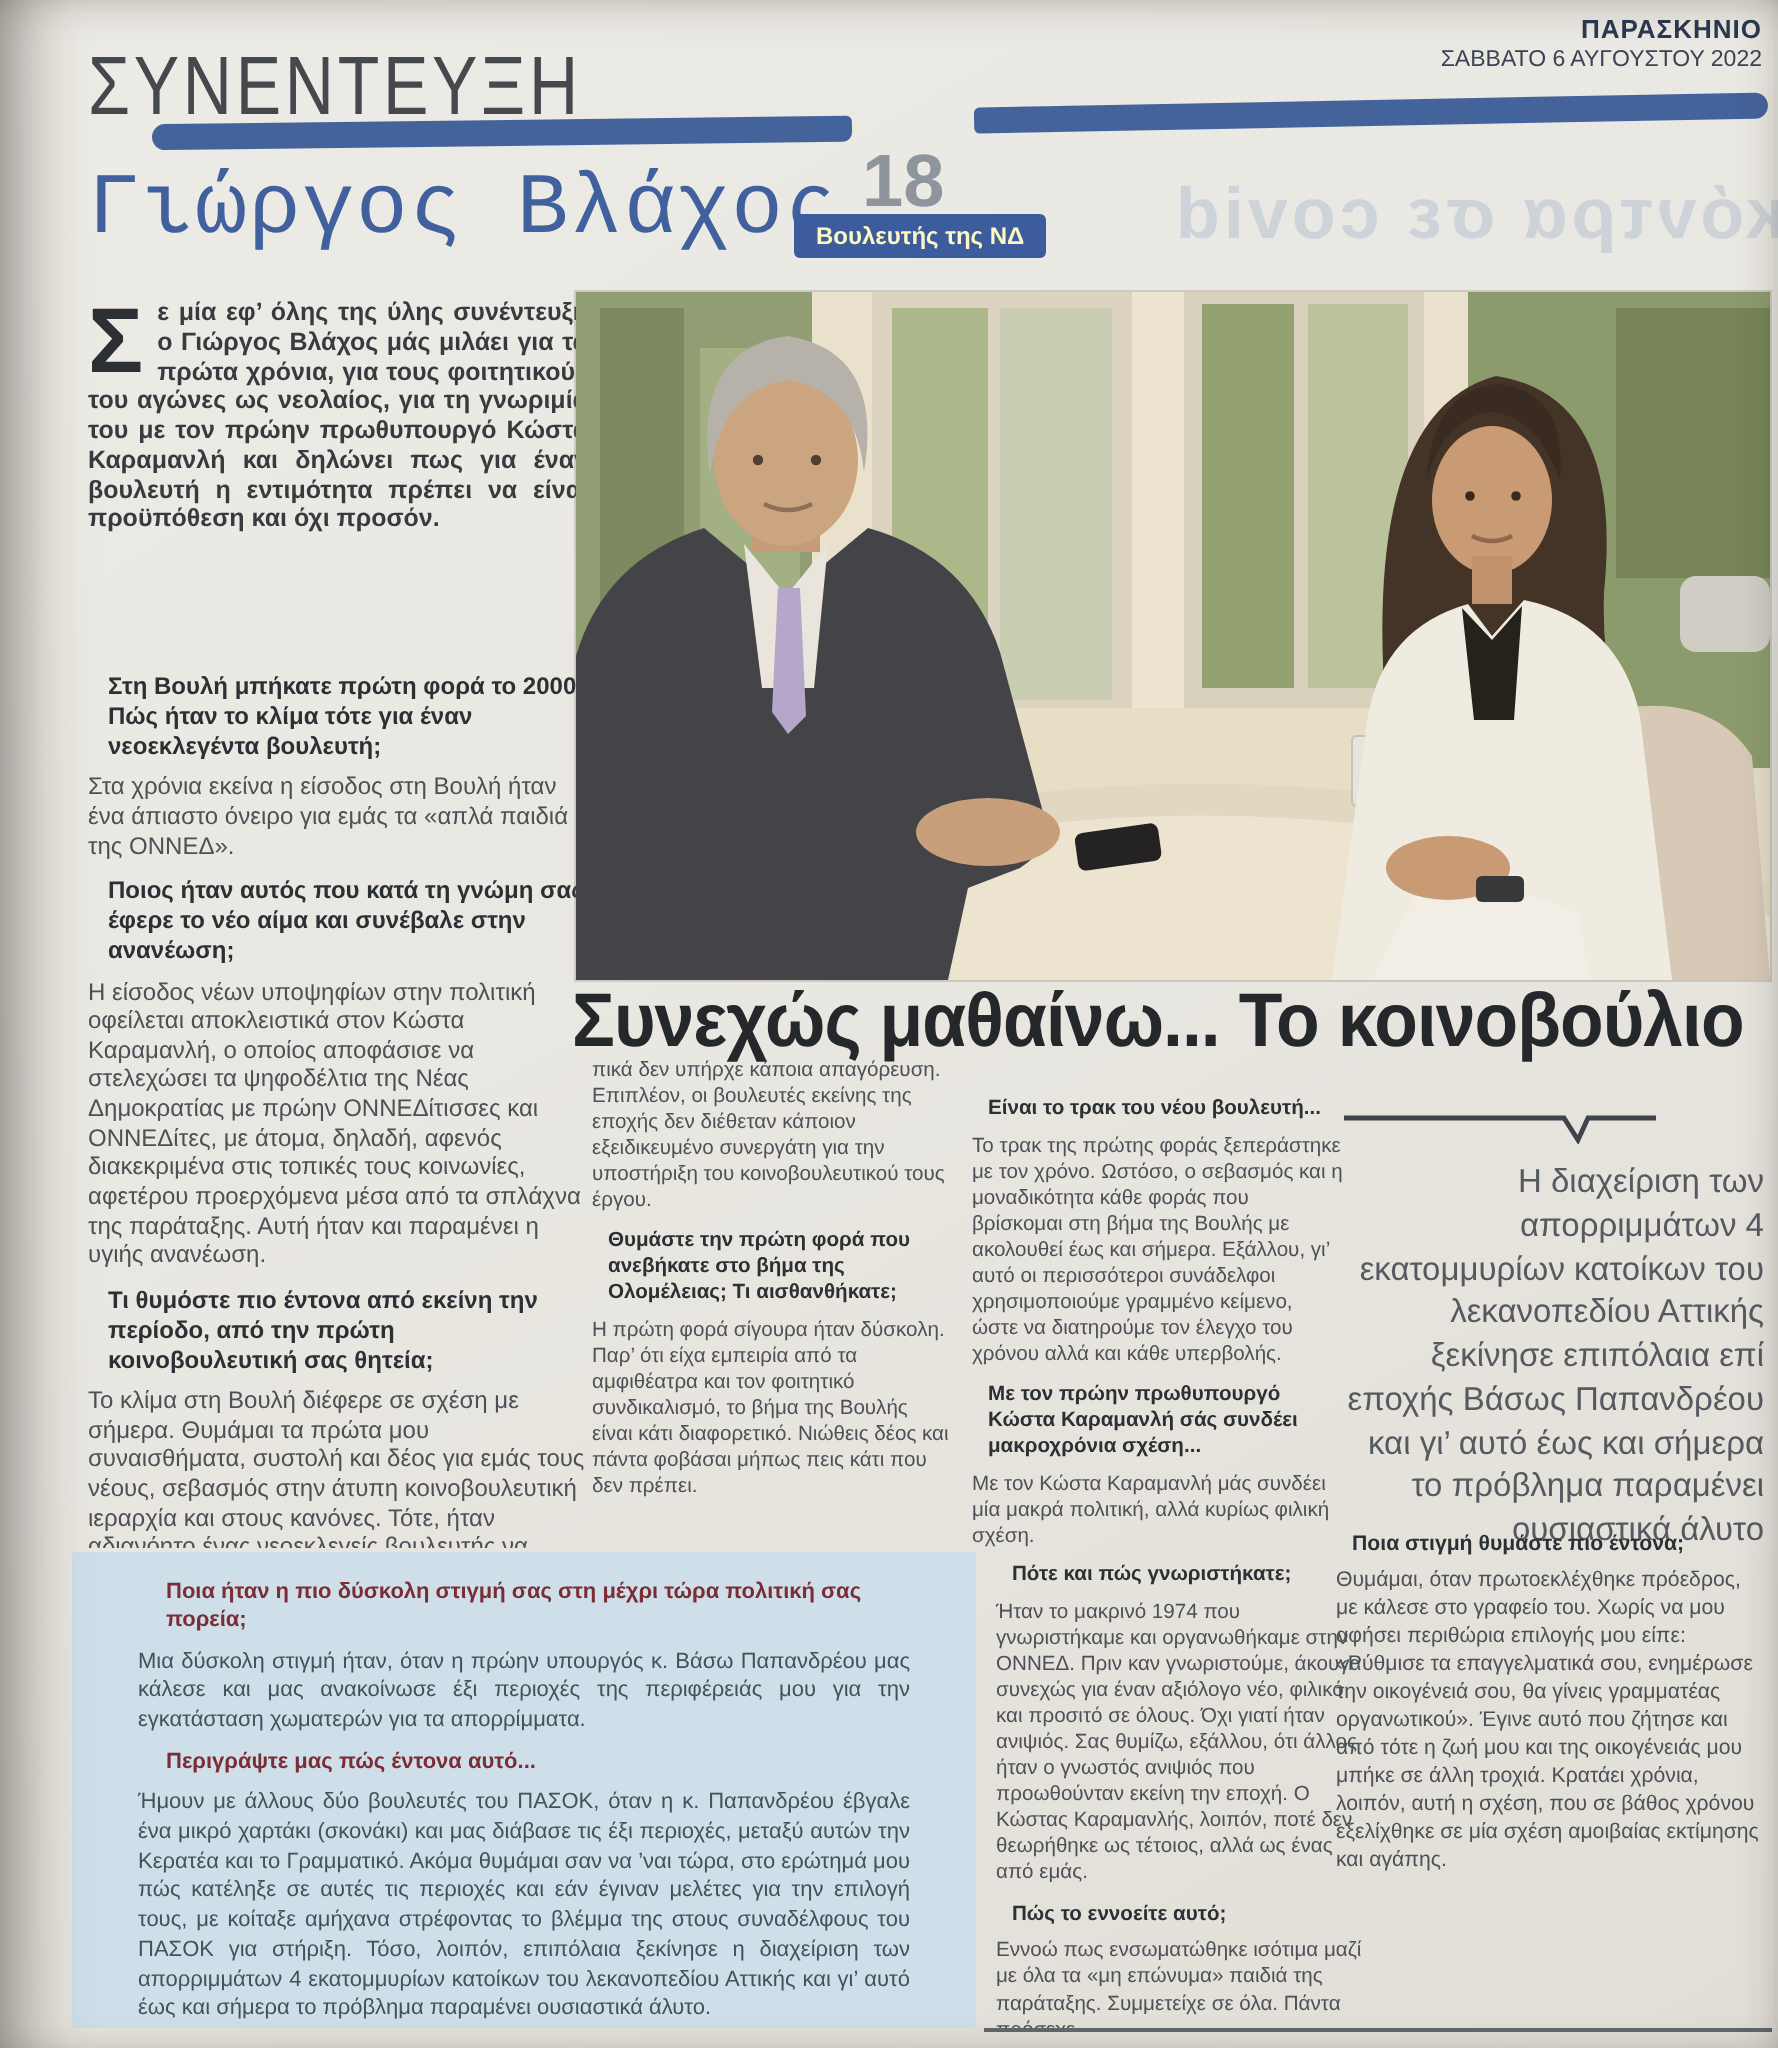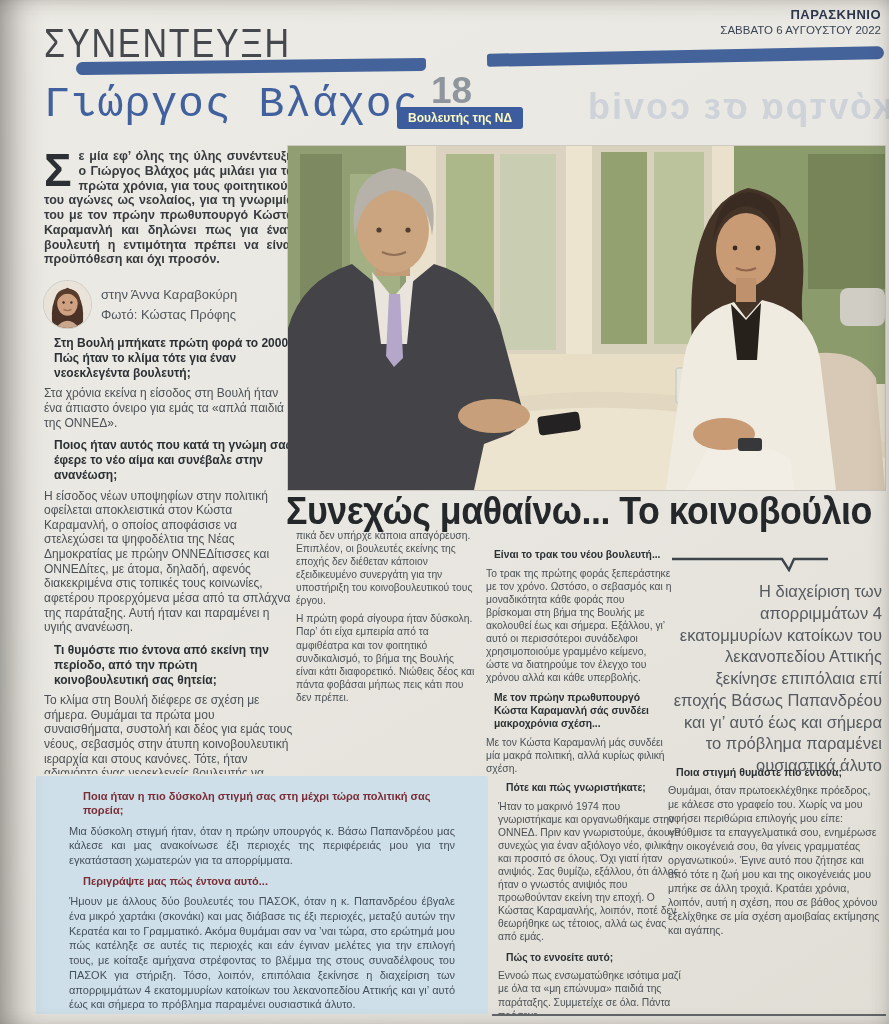--- a/index.html
+++ b/index.html
@@ -88,38 +88,20 @@
     <div class="masthead-name">ΠΑΡΑΣΚΗΝΙΟ</div>
     <div class="masthead-date">ΣΑΒΒΑΤΟ 6 ΑΥΓΟΥΣΤΟΥ 2022</div>
   </div>
   <div class="ghost">κόντρα σε covid</div>
 
   <h1 class="article-name">Γιώργος Βλάχος</h1>
   <span class="badge">Βουλευτής της ΝΔ</span>
 
   <div class="lead"><span class="dropcap">Σ</span><span>ε μία εφ’ όλης της ύλης συνέντευξη ο Γιώργος Βλάχος μάς μιλάει για τα πρώτα χρόνια, για τους φοιτητικούς του αγώνες ως νεολαίος, για τη γνωριμία του με τον πρώην πρωθυπουργό Κώστα Καραμανλή και δηλώνει πως για έναν βουλευτή η εντιμότητα πρέπει να είναι προϋπόθεση και όχι προσόν.</span></div>
 
-  <div class="byline">
-    <span class="avatar">
-      <svg viewBox="0 0 48 48" width="47" height="47">
-        <rect width="48" height="48" fill="#e9e3da"></rect>
-        <path d="M9,48 Q4,14 24,7 Q44,14 39,48 Z" fill="#4b3226"></path>
-        <ellipse cx="24" cy="23" rx="10.5" ry="12.5" fill="#cfa183"></ellipse>
-        <path d="M12,48 Q24,33 36,48 Z" fill="#c9a58c"></path>
-        <path d="M11,27 Q9,9 24,8 Q39,9 37,27 Q33,13 24,13 Q15,13 11,27 Z" fill="#573b2b"></path>
-        <circle cx="20" cy="22" r="1.2" fill="#3a2a1e"></circle>
-          <circle cx="28" cy="22" r="1.2" fill="#3a2a1e"></circle>
-        <path d="M20,29 Q24,31.5 28,29" stroke="#9c6f56" stroke-width="1.3" fill="none"></path>
-      </svg>
-    </span>
-    <span class="byline-text">
-      <span>στην Άννα Καραβοκύρη</span><br>
-      <span>Φωτό: Κώστας Πρόφης</span>
-    </span>
-  </div>
 
   <div class="col col1">
     <p class="q first">Στη Βουλή μπήκατε πρώτη φορά το 2000. Πώς ήταν το κλίμα τότε για έναν νεοεκλεγέντα βουλευτή;</p>
     <p class="a">Στα χρόνια εκείνα η είσοδος στη Βουλή ήταν ένα άπιαστο όνειρο για εμάς τα «απλά παιδιά της ΟΝΝΕΔ».</p>
     <p class="q">Ποιος ήταν αυτός που κατά τη γνώμη σας έφερε το νέο αίμα και συνέβαλε στην ανανέωση;</p>
     <p class="a">Η είσοδος νέων υποψηφίων στην πολιτική οφείλεται αποκλειστικά στον Κώστα Καραμανλή, ο οποίος αποφάσισε να στελεχώσει τα ψηφοδέλτια της Νέας Δημοκρατίας με πρώην ΟΝΝΕΔίτισσες και ΟΝΝΕΔίτες, με άτομα, δηλαδή, αφενός διακεκριμένα στις τοπικές τους κοινωνίες, αφετέρου προερχόμενα μέσα από τα σπλάχνα της παράταξης. Αυτή ήταν και παραμένει η υγιής ανανέωση.</p>
     <p class="q">Τι θυμόστε πιο έντονα από εκείνη την περίοδο, από την πρώτη κοινοβουλευτική σας θητεία;</p>
     <p class="a">Το κλίμα στη Βουλή διέφερε σε σχέση με σήμερα. Θυμάμαι τα πρώτα μου συναισθήματα, συστολή και δέος για εμάς τους νέους, σεβασμός στην άτυπη κοινοβουλευτική ιεραρχία και στους κανόνες. Τότε, ήταν αδιανόητο ένας νεοεκλεγείς βουλευτής να καθίσει στα πρώτα έδρανα, παρόλο που τυ-</p>
   </div>
 
@@ -177,20 +159,21 @@
       <ellipse cx="436" cy="288" rx="31" ry="16" fill="#c89973"></ellipse>
       <rect x="450" y="292" width="24" height="13" rx="3" fill="#2b2f33"></rect>
       <rect width="597" height="344" fill="#d9b98a" opacity="0.07"></rect>
     </svg>
   </figure>
 
   <h2 class="headline">Συνεχώς μαθαίνω... Το κοινοβούλιο</h2>
 
   <div class="col col2">
     <p class="a first">πικά δεν υπήρχε κάποια απαγόρευση. Επιπλέον, οι βουλευτές εκείνης της εποχής δεν διέθεταν κάποιον εξειδικευμένο συνεργάτη για την υποστήριξη του κοινοβουλευτικού τους έργου.</p>
+    <p class="q">Θυμάστε την πρώτη φορά που ανεβήκατε στο βήμα της Ολομέλειας; Τι αισθανθήκατε;</p>
     <p class="a">Η πρώτη φορά σίγουρα ήταν δύσκολη. Παρ’ ότι είχα εμπειρία από τα αμφιθέατρα και τον φοιτητικό συνδικαλισμό, το βήμα της Βουλής είναι κάτι διαφορετικό. Νιώθεις δέος και πάντα φοβάσαι μήπως πεις κάτι που δεν πρέπει.</p>
   </div>
 
   <div class="col col3">
     <p class="q first">Είναι το τρακ του νέου βουλευτή...</p>
     <p class="a">Το τρακ της πρώτης φοράς ξεπεράστηκε με τον χρόνο. Ωστόσο, ο σεβασμός και η μοναδικότητα κάθε φοράς που βρίσκομαι στη βήμα της Βουλής με ακολουθεί έως και σήμερα. Εξάλλου, γι’ αυτό οι περισσότεροι συνάδελφοι χρησιμοποιούμε γραμμένο κείμενο, ώστε να διατηρούμε τον έλεγχο του χρόνου αλλά και κάθε υπερβολής.</p>
     <p class="q">Με τον πρώην πρωθυπουργό Κώστα Καραμανλή σάς συνδέει μακροχρόνια σχέση...</p>
     <p class="a">Με τον Κώστα Καραμανλή μάς συνδέει μία μακρά πολιτική, αλλά κυρίως φιλική σχέση.</p>
   </div>
 

